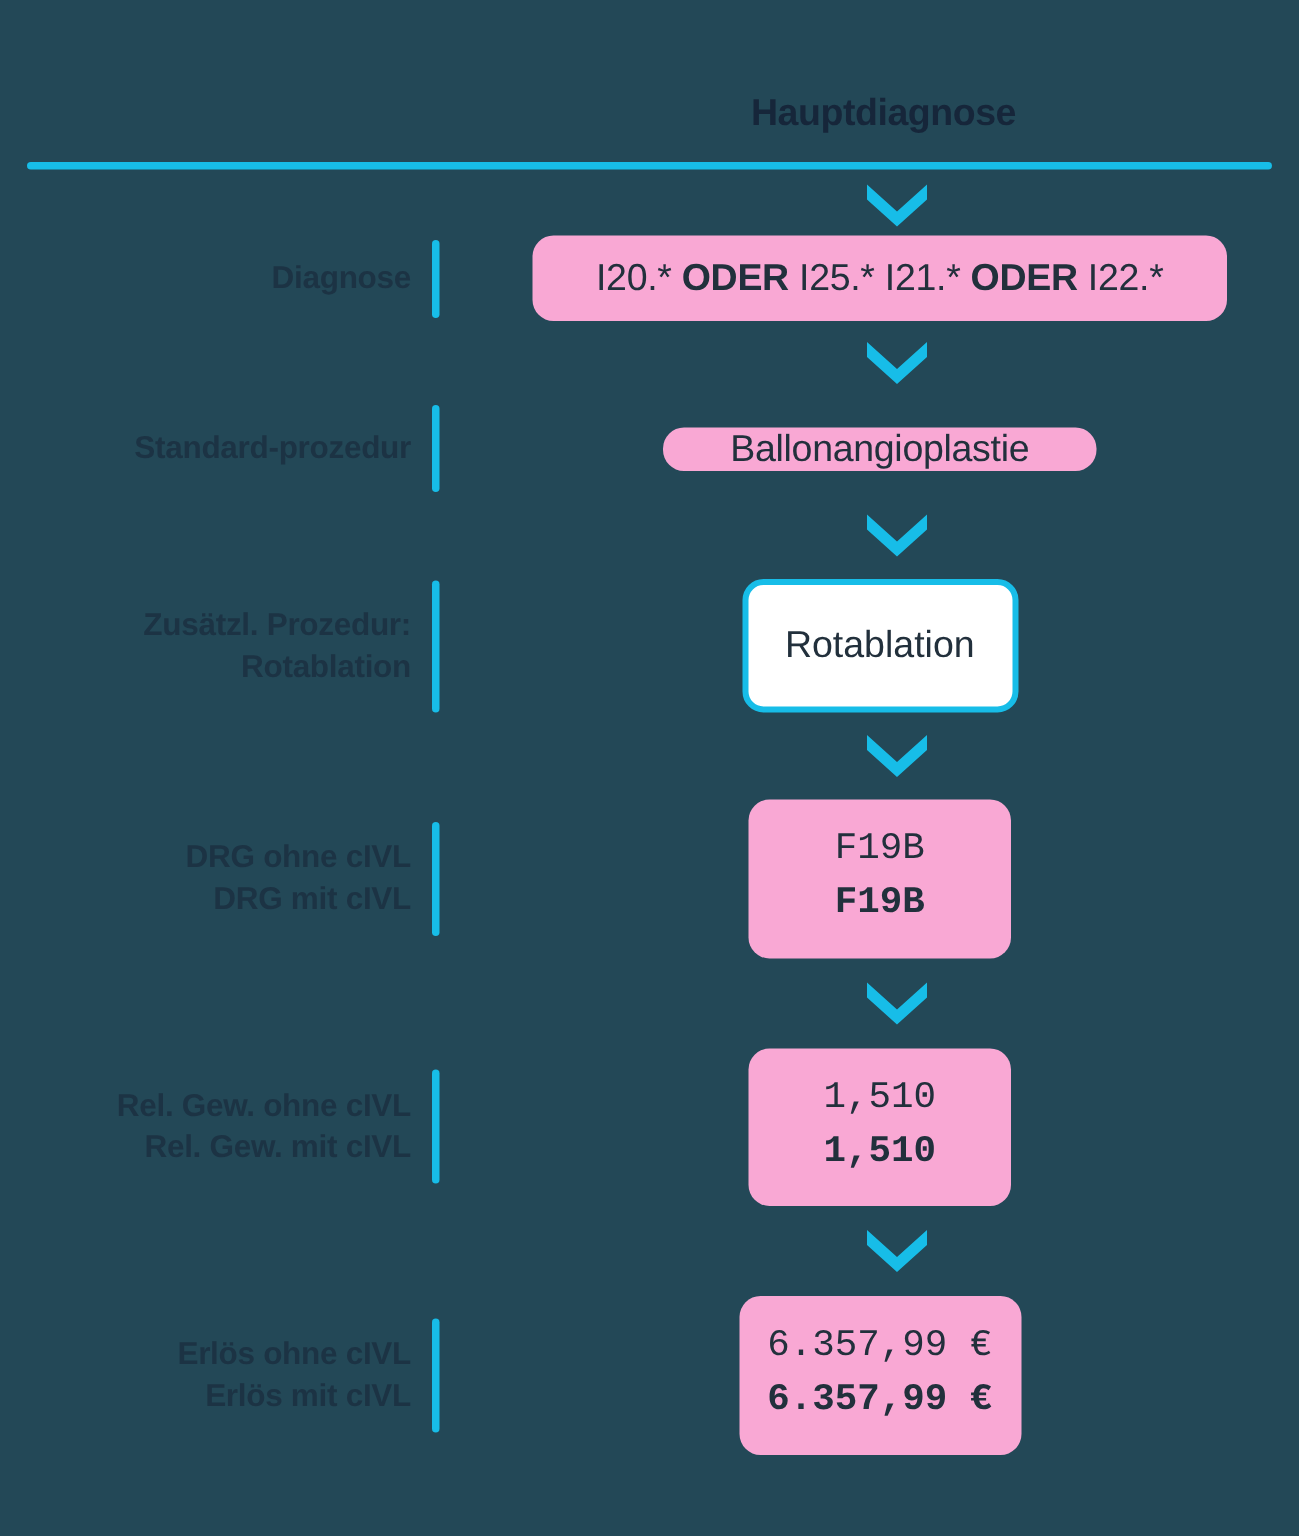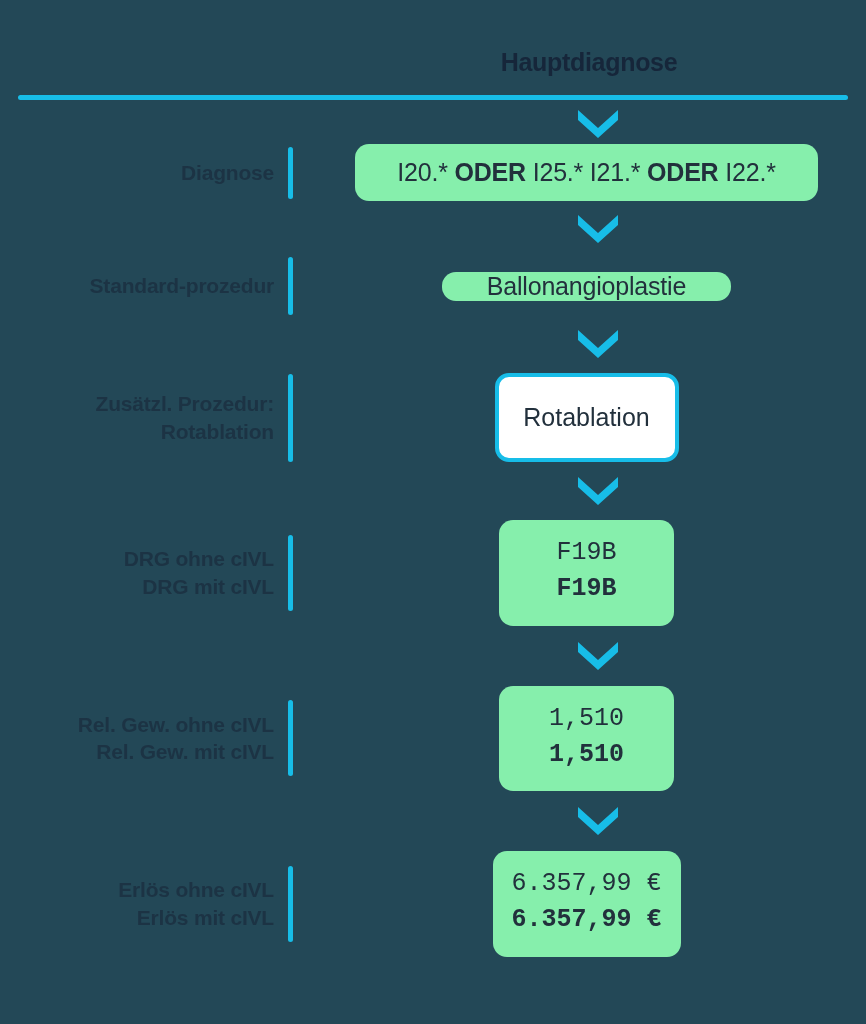--- a/index.html
+++ b/index.html
@@ -12,20 +12,21 @@
     background: #234857;
     font-family: "Liberation Sans", sans-serif;
     overflow: hidden;
     position: relative;
   }
 
   
   .header {
     position: relative;
     height: 104px;
+    margin-top: 13px;
   }
   .header-title {
     position: absolute;
     left: 0;
     right: 18px;
     top: 48px;
     text-align: center;
     font-size: 25px;
     font-weight: bold;
     color: #16263a;
@@ -93,21 +94,21 @@
   .stage-body {
     flex: 1 1 auto;
     display: flex;
     justify-content: center;
     align-items: center;
     padding-left: 14px;
     box-sizing: border-box;
   }
 
   .box {
-    background: #86efac;
+    background: #f9a8d4;
     border-radius: 14px;
     color: #22303c;
     text-align: center;
     box-sizing: border-box;
   }
   .box-wide {
     width: 463px;
     padding: 14px 10px;
     font-size: 25px;
     letter-spacing: -0.2px;

